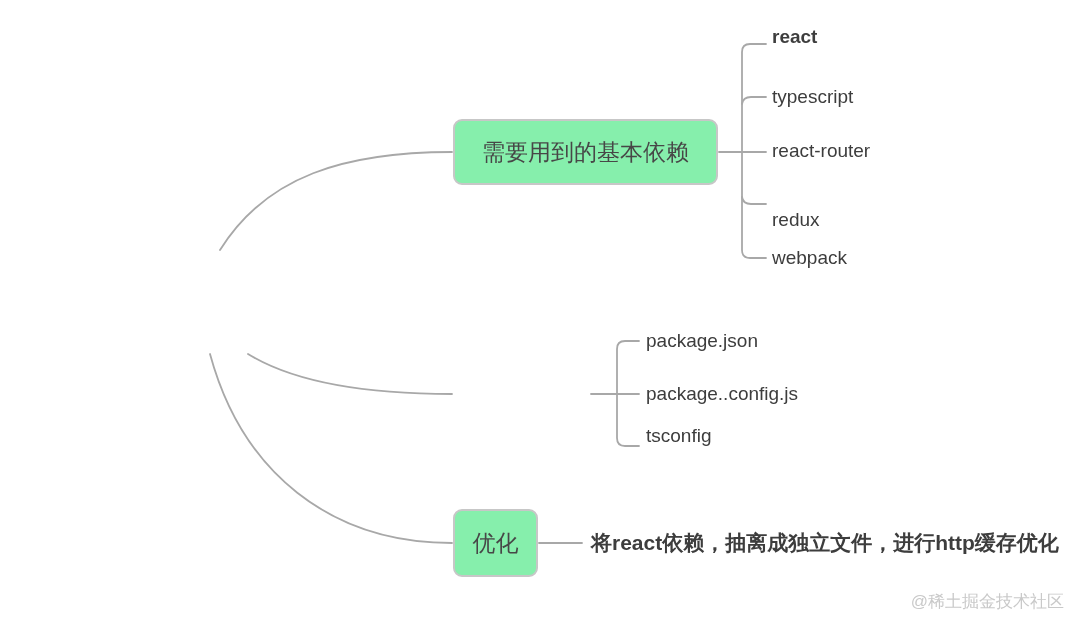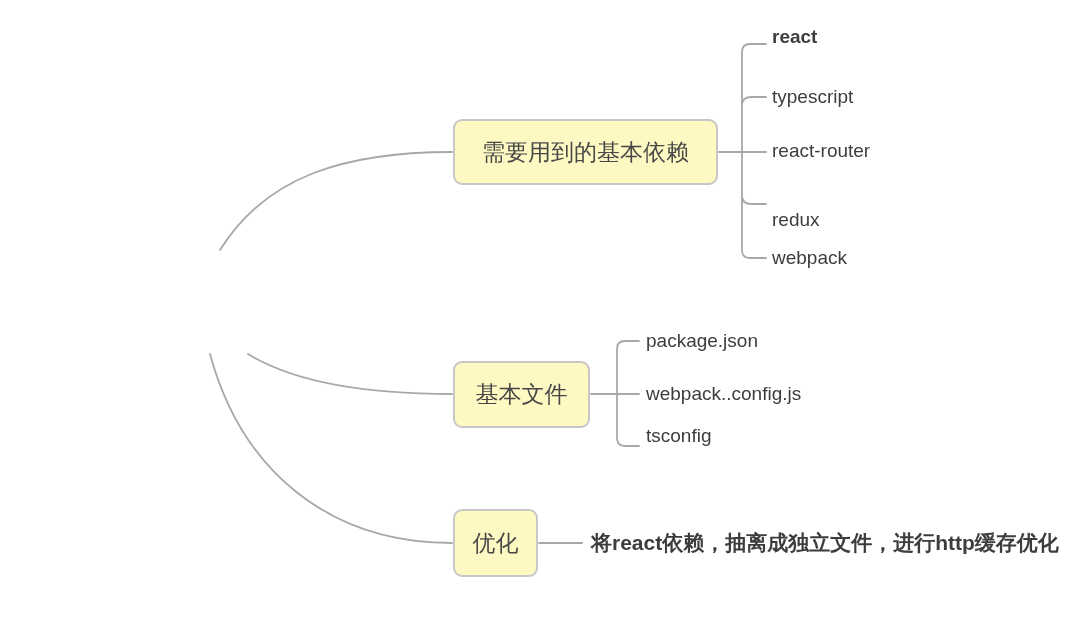--- a/index.html
+++ b/index.html
@@ -31,21 +31,21 @@
     left: 60px; top: 250px;
     width: 277px; height: 104px;
     background: #52c38c;
     border-radius: 12px;
     color: #ffffff;
     font-size: 35px;
     font-weight: bold;
     letter-spacing: 1px;
   }
   .branch-node {
-    background: #fef9c3;
+    background: #86efac;
     border: 2px solid #c7c7c7;
     border-radius: 9px;
     color: #474747;
     font-size: 23px;
   }
   .branch-1 { left: 453px; top: 119px; width: 265px; height: 66px; }
   .branch-2 { left: 453px; top: 361px; width: 137px; height: 67px; }
   .branch-3 { left: 453px; top: 509px; width: 85px;  height: 68px; }
   .leaf {
     position: absolute;
@@ -87,33 +87,31 @@
     <path d="M 591 394 L 639 394"></path>
     <path d="M 639 341 L 625 341 Q 617 341 617 349 L 617 438 Q 617 446 625 446 L 639 446"></path>
 
     <path d="M 539 543 L 582 543"></path>
   </svg>
 
 
   <div class="node branch-node branch-1">
     <span>需要用到的基本依赖</span>
   </div>
-  <div class="node branch-node branch-2">
-    <span>基本文件</span>
-  </div>
   <div class="node branch-node branch-3">
     <span>优化</span>
   </div>
 
   <div class="leaf" style="left:772px; top:25px;font-weight:bold;">react</div>
   <div class="leaf" style="left:772px; top:85px;">typescript</div>
   <div class="leaf" style="left:772px; top:139px;">react-router</div>
   <div class="leaf" style="left:772px; top:208px;">redux</div>
   <div class="leaf" style="left:772px; top:246px;">webpack</div>
 
   <div class="leaf" style="left:646px; top:329px;">package.json</div>
-  <div class="leaf" style="left:646px; top:382px;">webpack..config.js</div>
+  <div class="leaf" style="left:646px; top:382px;">package..config.js</div>
   <div class="leaf" style="left:646px; top:424px;">tsconfig</div>
 
   <div class="leaf leaf-long" style="left:591px; top:530px;">将react依赖，抽离成独立文件，进行http缓存优化</div>
 
+  <div class="watermark">@稀土掘金技术社区</div>
 
 </div>
 
 </body></html>

